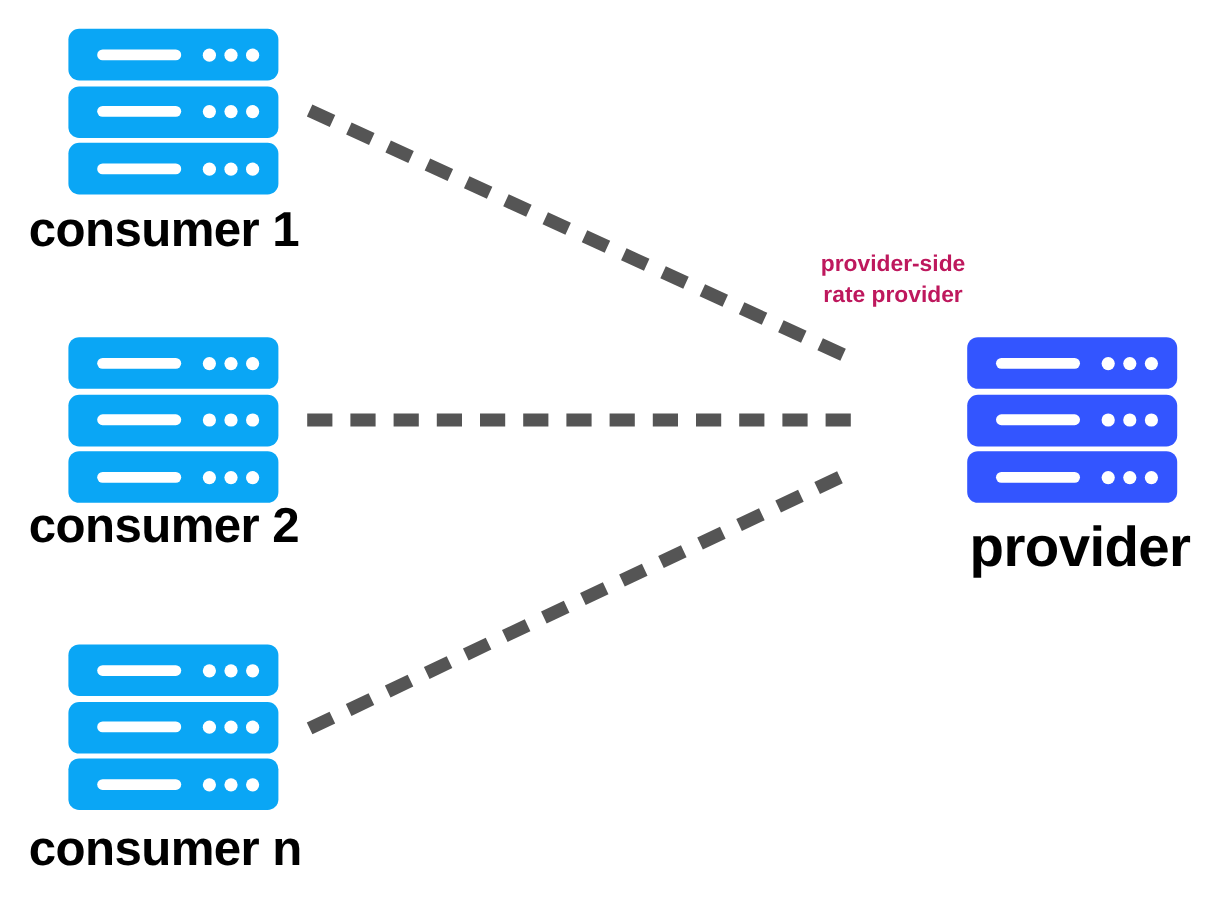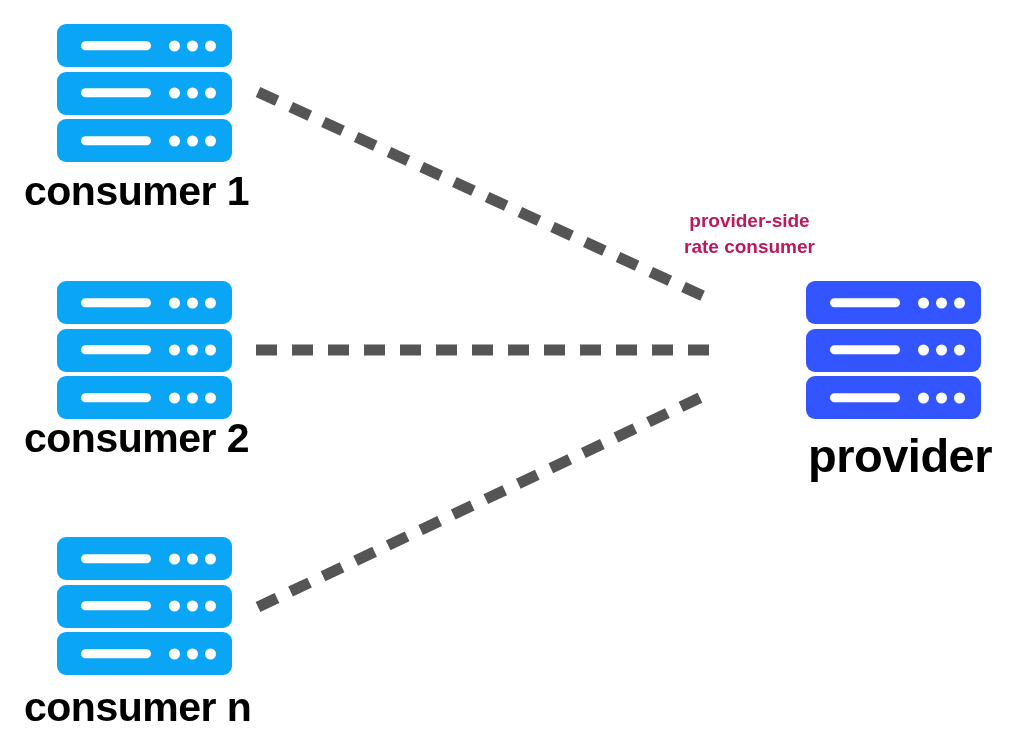--- a/index.html
+++ b/index.html
@@ -211,17 +211,17 @@
           <i></i>
           <i></i>
           <i></i>
         </div>
       </div>
     </div>
   <div class="node-label provider-label" id="label-provider" style="left: 808px; top: 428px;">provider</div>
 
   <div class="limiter-caption" id="limiter-caption" style="left: 684px; top: 208px;">
     <div>provider-side</div>
-    <div>rate consumer</div>
+    <div>rate provider</div>
   </div>
 
 
 </div>
 
 </body></html>

